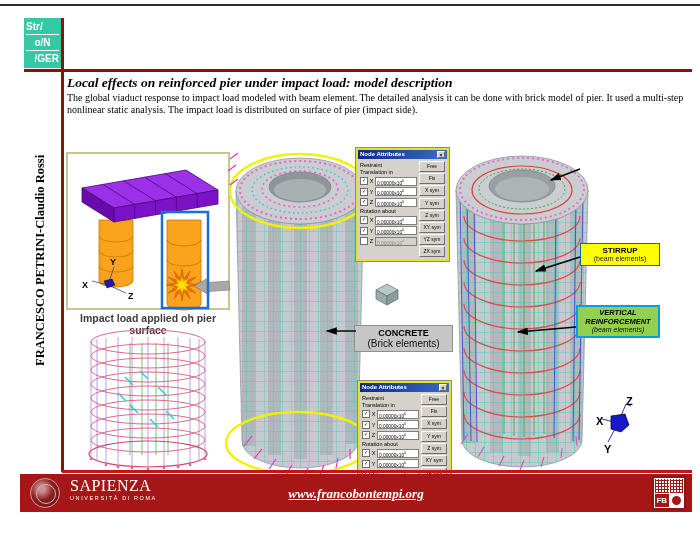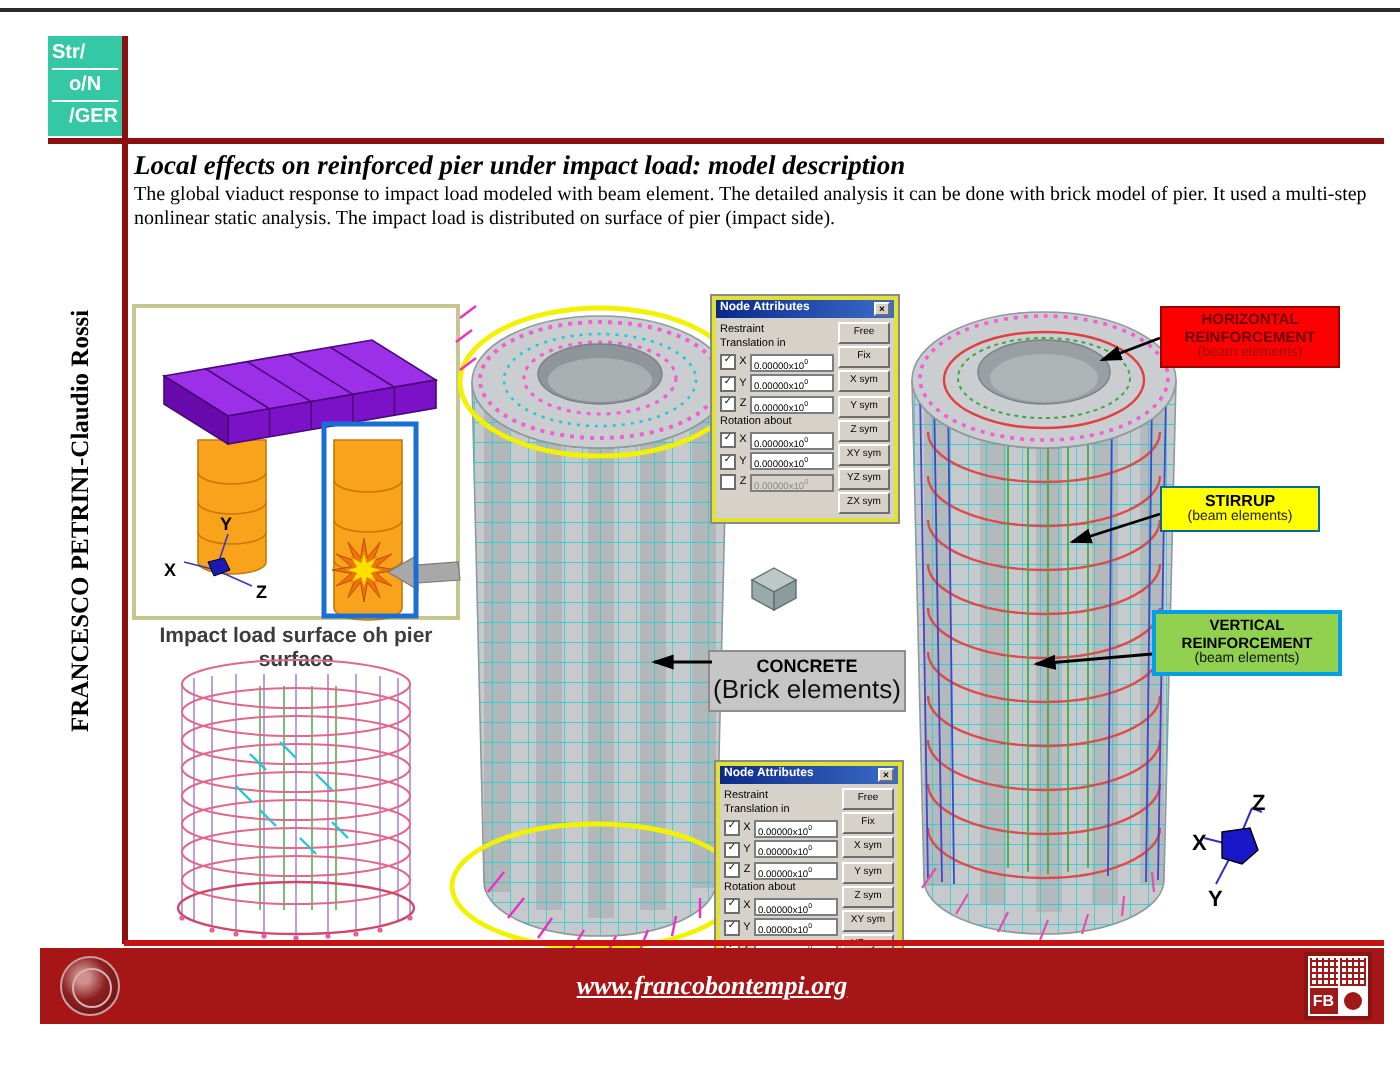--- a/index.html
+++ b/index.html
@@ -33,28 +33,28 @@
   .frame{left:66px;top:152px;width:164px;height:158px;border:2px solid #C6C690;background:#fff;box-sizing:border-box;}
   .caption{left:60px;top:312px;width:176px;text-align:center;font-family:"Liberation Sans",sans-serif;
     font-weight:bold;font-size:10.5px;color:#3c3c3c;line-height:1.15;}
 
   
   .callout{position:absolute;text-align:center;font-family:"Liberation Sans",sans-serif;box-sizing:border-box;padding:2px 1px;}
   .callout .t{font-weight:bold;font-size:7.5px;line-height:1.15;}
   .callout .s{font-size:7px;line-height:1.1;}
   .co-concrete{left:354px;top:325px;width:99px;background:#C6C6C6;border:1px solid #8e8e8e;}
   .co-concrete .t{font-size:9px;color:#000;}
-  .co-concrete .s{font-size:13px;color:#111;}
+  .co-concrete .s{font-size:10px;color:#111;}
   .co-red{left:580px;top:153px;width:90px;background:var(--label_red,#FF0000);border:1px solid #900;}
   .co-red .t{color:#6b0000;}
   .co-red .s{color:#9b1010;}
   .co-yellow{left:580px;top:243px;width:80px;background:var(--label_yellow,#FFFF00);border:1px solid #0369a1;}
   .co-yellow .t{font-size:8px;color:#000;}
   .co-yellow .s{color:#222;}
-  .co-green{left:576px;top:305px;width:95px;background:var(--label_green,#92D050);border:2px solid var(--label_blue,#00A0E8);}
+  .co-green{left:576px;top:305px;width:84px;background:var(--label_green,#92D050);border:2px solid var(--label_blue,#00A0E8);font-style:italic;}
   .co-green .t{color:#000;}
   .co-green .s{color:#111;}
 
   
   .dlg{position:absolute;width:93px;background:#D6D2CA;border:2px solid #E2E232;outline:1px solid #8a8a8a;
     font-family:"Liberation Sans",sans-serif;font-size:5.5px;color:#000;box-sizing:border-box;}
   .dlg-title{height:9px;background:linear-gradient(90deg,#0A2A8A,#3C6CC8);color:#fff;font-weight:bold;
     font-size:6px;line-height:9px;padding:0 2px;display:flex;justify-content:space-between;align-items:center;}
   .dlg-close{width:8px;height:7px;background:#D6D2CA;color:#000;font-size:5px;line-height:7px;text-align:center;
     border:1px solid;border-color:#fff #6e6e6e #6e6e6e #fff;box-sizing:border-box;}
@@ -163,21 +163,21 @@
         <line x1="40" y1="131" x2="46" y2="113" stroke="#3838C0" stroke-width="0.8"></line>
         <line x1="40" y1="131" x2="58" y2="139" stroke="#3838C0" stroke-width="0.8"></line>
         <polygon points="36,127 44,125 47,131 39,134" fill="#1A1AB4" stroke="#000" stroke-width="0.5"></polygon>
         <text x="14" y="134" font-family="Liberation Sans,sans-serif" font-size="9" font-weight="bold">X</text>
         <text x="42" y="111" font-family="Liberation Sans,sans-serif" font-size="9" font-weight="bold">Y</text>
         <text x="60" y="145" font-family="Liberation Sans,sans-serif" font-size="9" font-weight="bold">Z</text>
       </g>
     </svg>
   </div>
   <div class="abs caption">
-    <div>Impact load surface oh pier</div>
+    <div>Impact load applied oh pier</div>
     <div>surface</div>
   </div>
 
   <svg class="abs" style="left:70px;top:337px;" width="160" height="132" viewBox="0 0 160 132">
     <g stroke="#A988D8" stroke-width="0.8">
       <line x1="21" y1="4" x2="21" y2="120"></line>
         <line x1="27" y1="2" x2="27" y2="123"></line>
       <line x1="36" y1="1" x2="36" y2="126"></line>
         <line x1="48" y1="0" x2="48" y2="128"></line>
       <line x1="62" y1="0" x2="62" y2="129"></line>
@@ -436,24 +436,20 @@
         <span class="dbtn">YZ sym</span>
         <span class="dbtn">ZX sym</span>
       </div>
     </div>
   </div>
 
   <div class="callout co-concrete">
     <div class="t">CONCRETE</div>
     <div class="s">(Brick elements)</div>
   </div>
-  <div class="callout co-red">
-    <div class="t">HORIZONTAL REINFORCEMENT</div>
-    <div class="s">(beam elements)</div>
-  </div>
   <div class="callout co-yellow">
     <div class="t">STIRRUP</div>
     <div class="s">(beam elements)</div>
   </div>
   <div class="callout co-green">
     <div class="t">VERTICAL REINFORCEMENT</div>
     <div class="s">(beam elements)</div>
   </div>
 
   <svg class="abs" style="left:596px;top:396px;" width="52" height="60" viewBox="0 0 52 60">
@@ -475,20 +471,24 @@
     </defs>
     <line x1="356" y1="331" x2="327" y2="331" stroke="#000" stroke-width="1.4" marker-end="url(#ah)"></line>
     <line x1="580" y1="169" x2="551" y2="180" stroke="#000" stroke-width="1.4" marker-end="url(#ah)"></line>
     <line x1="580" y1="257" x2="536" y2="271" stroke="#000" stroke-width="1.4" marker-end="url(#ah)"></line>
     <line x1="576" y1="327" x2="518" y2="332" stroke="#000" stroke-width="1.4" marker-end="url(#ah)"></line>
   </svg>
 
   <div class="abs bottom-line"></div>
   <div class="abs footer">
     <div class="sap-circle"></div>
+    <div class="sap-block">
+      <div class="sap-word">SAPIENZA</div>
+      <div class="sap-sub">UNIVERSITÀ DI ROMA</div>
+    </div>
     <div class="foot-link-wrap"><a class="foot-link">www.francobontempi.org</a></div>
     <div class="stamp">
       <div class="p"></div>
       <div class="p"></div>
       <div class="fb">FB</div>
       <div class="dot"></div>
     </div>
   </div>
 
 </div>

